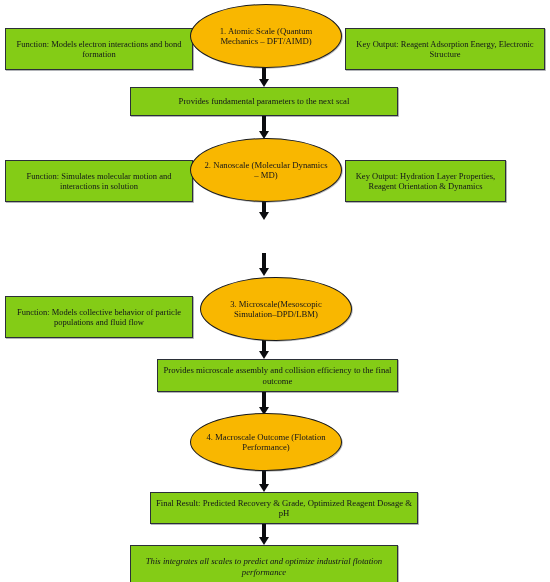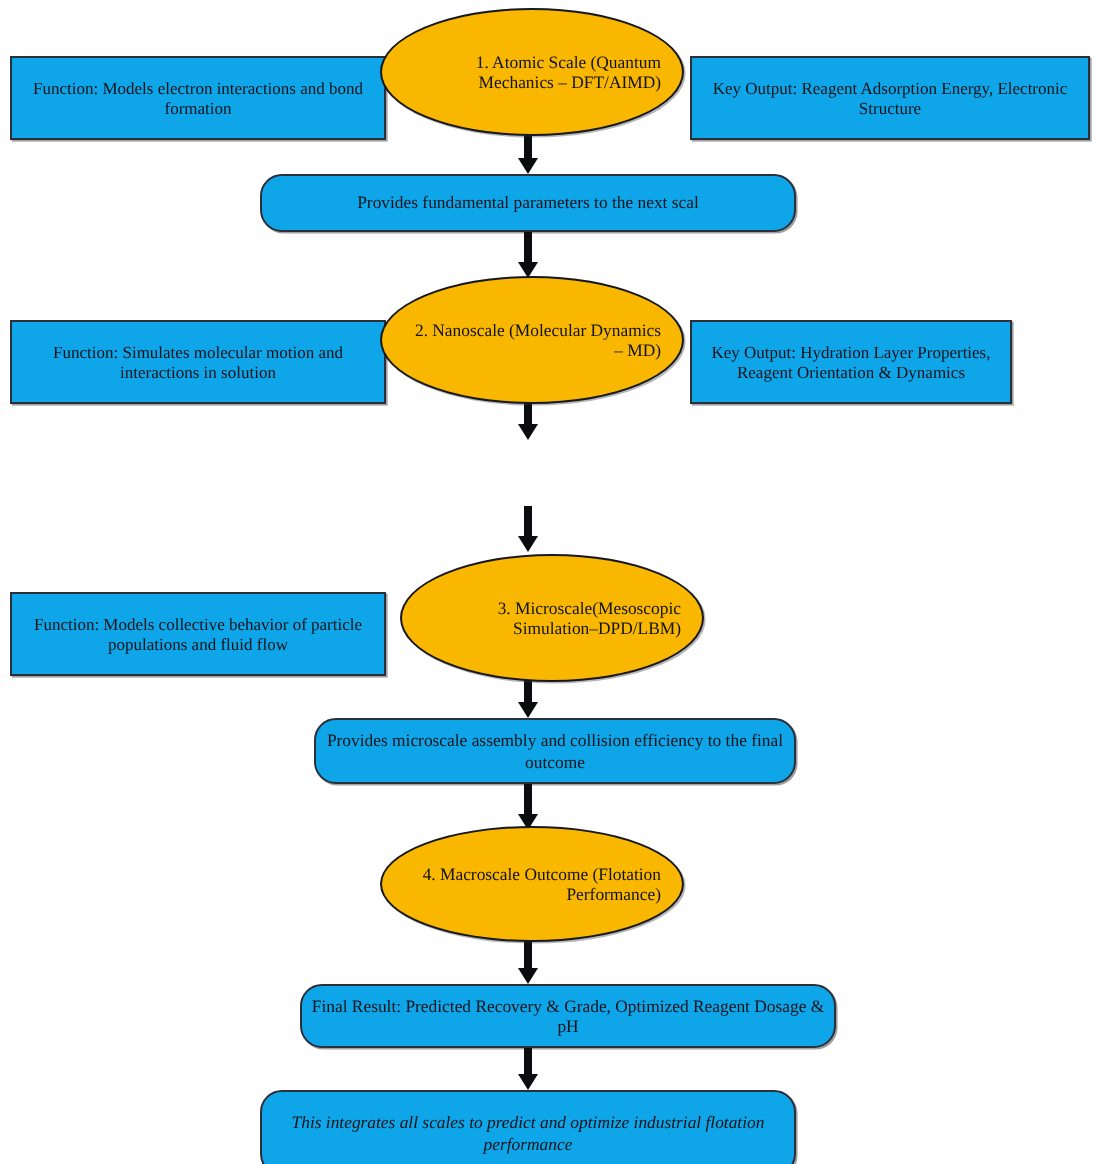--- a/index.html
+++ b/index.html
@@ -31,43 +31,42 @@
     box-sizing: border-box;
     display: flex;
     align-items: center;
     justify-content: center;
     text-align: center;
     line-height: 1.18;
   }
 
   
   .box {
-    background: #0ea5e9;
+    background: #84cc16;
     border: 1px solid #2b2f38;
     font-size: 8.6px;
     padding: 2px 4px;
     box-shadow: 0.8px 0.8px 0 rgba(40,45,55,0.45);
   }
   .box .txt { display: block; width: 100%; }
 
   
   .side-box { font-size: 8.5px; }
 
   
-  .mid-box { font-size: 8.7px; border-radius: 11px; }
+  .mid-box { font-size: 8.7px; }
 
   
   .ellipse {
     background: #f9b700;
     border: 1.3px solid #16181d;
     border-radius: 50%;
     font-size: 8.7px;
     z-index: 4;
     box-shadow: 0.8px 0.8px 0 rgba(40,45,55,0.35);
-    text-align: right;
   }
   .ellipse .txt { display: block; width: 86%; margin: 0 auto; }
 
   
   .arrow {
     position: absolute;
     width: 0;
     z-index: 2;
   }
   .arrow .shaft {

